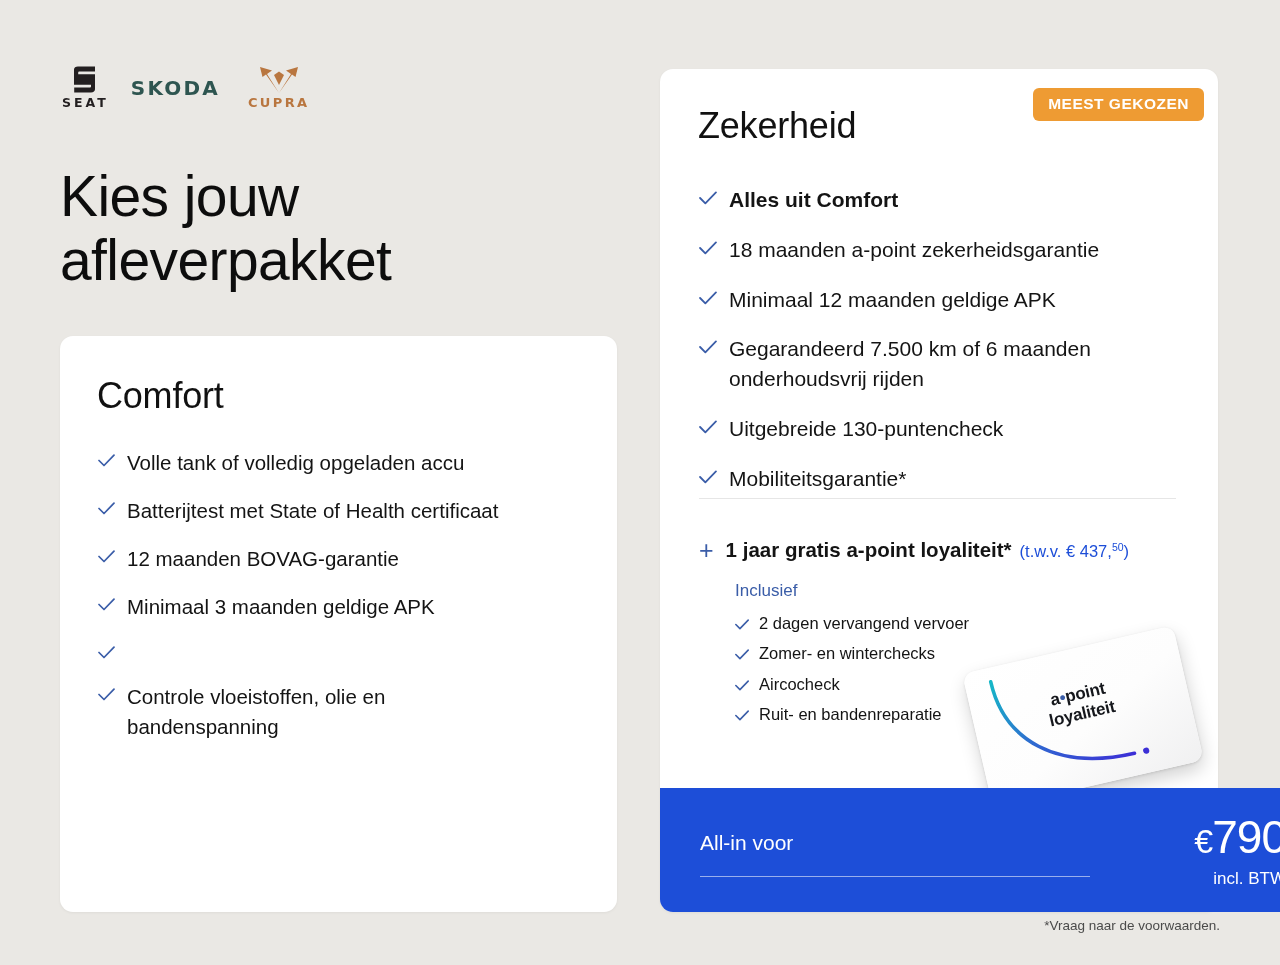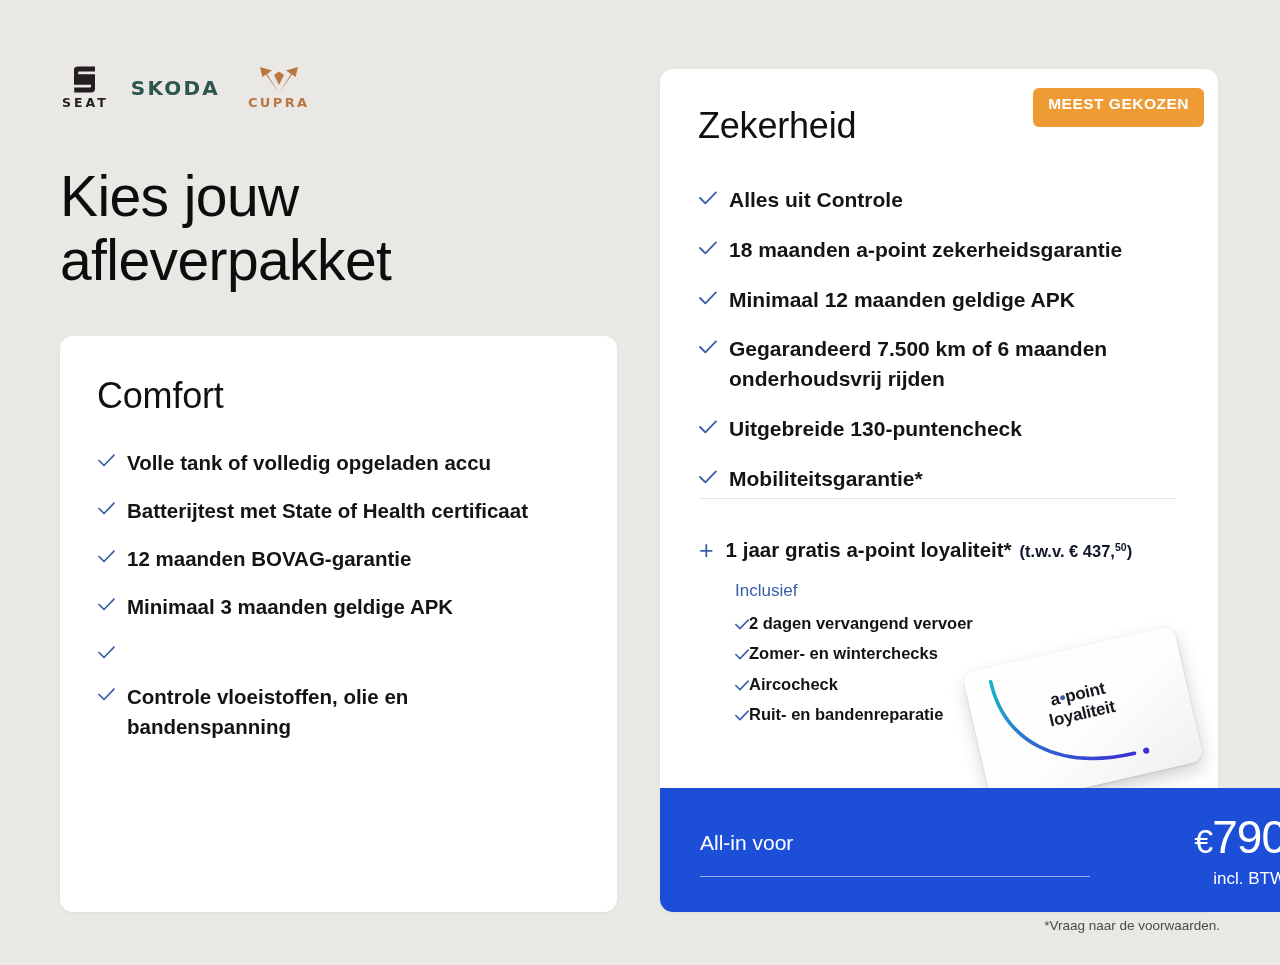--- a/index.html
+++ b/index.html
@@ -43,28 +43,28 @@
 
   .card-title { font-size: 36px; font-weight: 500; color: #111111; letter-spacing: -0.2px; }
   .left-title { position: absolute; left: 97px; top: 375px; }
   .right-title { position: absolute; left: 698px; top: 105px; }
 
   
   .badge {
     position: absolute; right: 14px; top: 19px;
     background: #ee9b33; color: #ffffff;
     font-size: 15.5px; font-weight: 700; letter-spacing: 0.5px;
-    padding: 7px 15px 14px; border-radius: 6px; white-space: nowrap;
+    padding: 7px 15px 8px; border-radius: 6px; white-space: nowrap;
   }
 
   
   .flist { list-style: none; }
   .flist li { display: flex; align-items: flex-start; gap: 12px; }
   .chk { flex: 0 0 auto; margin-top: 4px; }
-  .ftext { color: #141414; font-weight: bold; }
+  .ftext { color: #141414; }
 
   .left-list { position: absolute; left: 98px; top: 448px; width: 440px; }
   .left-list li { margin-bottom: 19px; }
   .left-list .ftext { font-size: 20.5px; line-height: 1.42; }
   .left-list .chk { margin-top: 5px; }
 
   .right-list { position: absolute; left: 699px; top: 185px; width: 470px; }
   .right-list li { margin-bottom: 20px; }
   .right-list .ftext { font-size: 21px; line-height: 1.42; }
   .right-list .ftext.bold { font-weight: 700; }
@@ -74,26 +74,26 @@
   .divider {
     position: absolute; left: 699px; top: 498px; width: 477px; height: 1px;
     background: #e6e6e6;
   }
 
   
   .loyalty { position: absolute; left: 699px; top: 536px; width: 490px; }
   .loyalty-head { display: flex; align-items: baseline; gap: 12px; }
   .plus-icon { color: #3a5da8; font-size: 25px; font-weight: 400; line-height: 1; position: relative; top: 2px; }
   .loyalty-title { font-size: 20.5px; font-weight: 700; color: #141414; }
-  .loyalty-value { font-size: 16.5px; color: #0f172a; margin-left: 8px; font-weight: 700; }
+  .loyalty-value { font-size: 16.5px; color: #1d4ed8; margin-left: 8px; font-weight: 400; }
   .loyalty-value sup { font-size: 10.5px; vertical-align: 0.55em; }
 
   .inclusief { margin-left: 36px; margin-top: 19px; font-size: 17px; color: #3a5da8; }
   .sublist { list-style: none; margin-left: 36px; margin-top: 12px; }
-  .sublist li { display: flex; align-items: flex-start; margin-bottom: 9px; }
+  .sublist li { display: flex; align-items: flex-start; gap: 10px; margin-bottom: 9px; }
   .sublist .ftext { font-size: 16.5px; color: #141414; line-height: 1.3; }
   .sublist .chk { margin-top: 3px; }
 
   
   .loyalcard {
     position: absolute; left: 975px; top: 648px;
     width: 216px; height: 138px;
     transform: rotate(-13deg);
     background: linear-gradient(150deg,#ffffff 0%,#fdfdfd 55%,#f0f0f1 100%);
     border-radius: 11px;
@@ -224,21 +224,21 @@
 
   <h2 class="card-title right-title">Zekerheid</h2>
 
   <ul class="flist right-list">
     <li>
       <span class="chk">
         <svg width="18" height="14" viewBox="0 0 17 13">
             <path d="M1 6.5 L6 11.5 L16 1.2" fill="none" stroke="#3a5da8" stroke-width="1.7" stroke-linecap="round" stroke-linejoin="round"></path>
           </svg>
       </span>
-      <span class="ftext bold">Alles uit Controle</span>
+      <span class="ftext bold">Alles uit Comfort</span>
     </li>
     <li>
       <span class="chk">
         <svg width="18" height="14" viewBox="0 0 17 13">
             <path d="M1 6.5 L6 11.5 L16 1.2" fill="none" stroke="#3a5da8" stroke-width="1.7" stroke-linecap="round" stroke-linejoin="round"></path>
           </svg>
       </span>
       <span class="ftext">18 maanden a-point zekerheidsgarantie</span>
     </li>
     <li>

